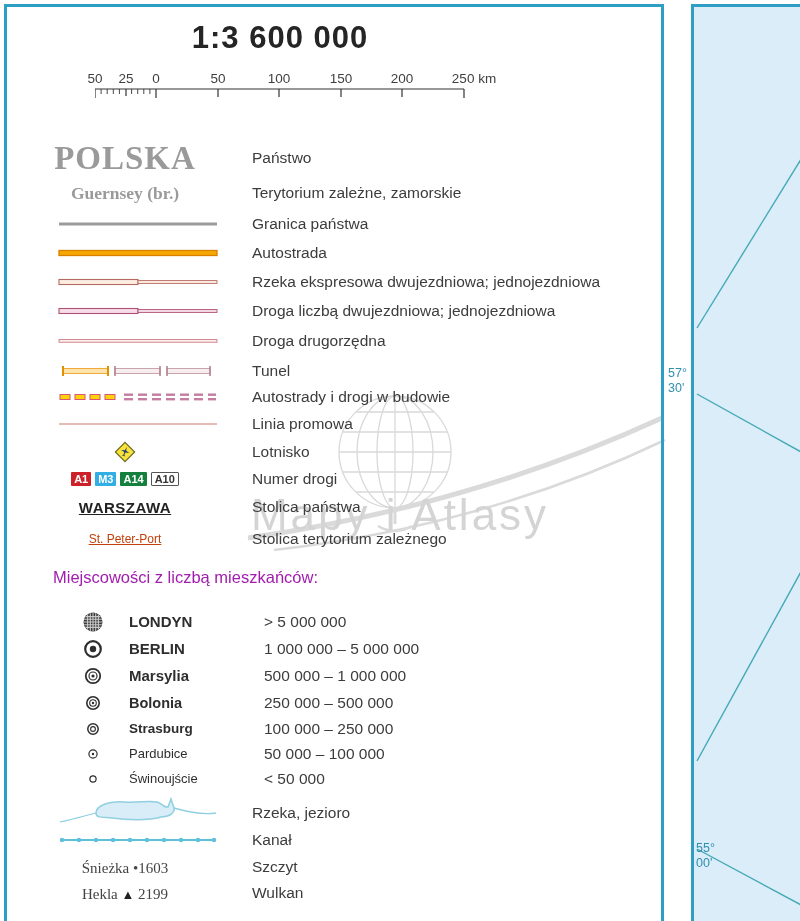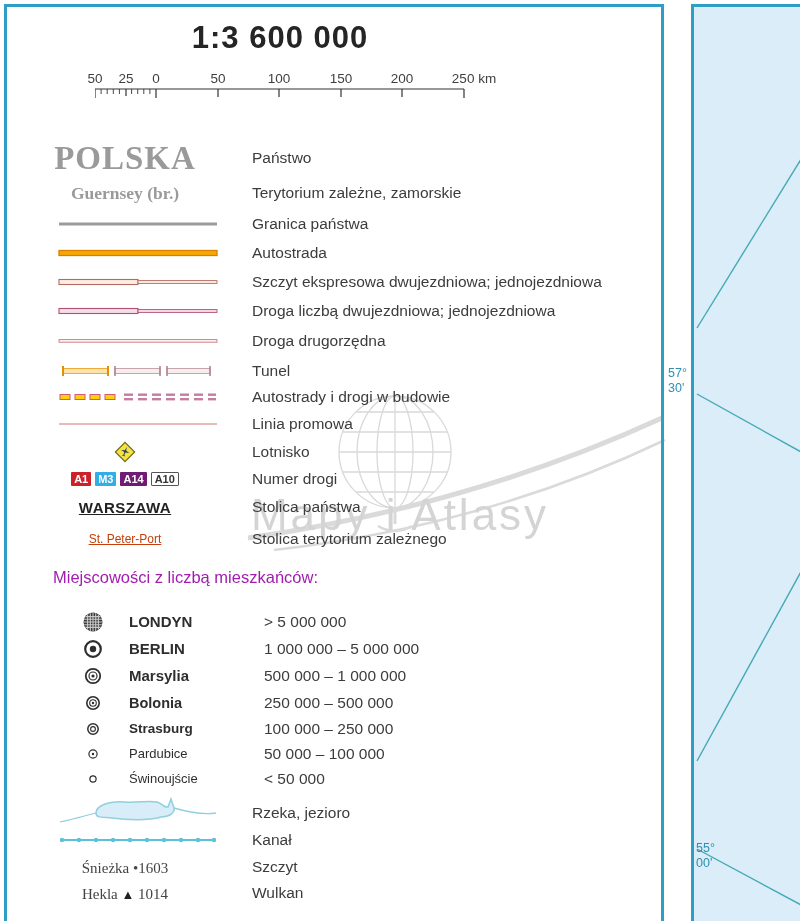--- a/index.html
+++ b/index.html
@@ -31,21 +31,21 @@
   .sym-line{left:58px;width:160px;justify-content:flex-start;}
   .serif{font-family:"Liberation Serif","DejaVu Serif",serif;}
   .country-name{font-size:33px;font-weight:bold;color:#9a9a9a;letter-spacing:1px;}
   .territory-name{font-size:17.5px;font-weight:bold;color:#9a9a9a;}
   .capital-name{font-size:15px;font-weight:bold;color:#222;text-decoration:underline;letter-spacing:.5px;}
   .tcapital-name{font-size:12px;color:#c2410c;text-decoration:underline;}
   .badge{display:inline-block;font-size:11px;font-weight:bold;line-height:14px;padding:0 3px;
     margin:0 2px;border-radius:1px;}
   .badge-red{background:#cc2128;color:#fff;}
   .badge-blue{background:#31aee3;color:#fff;}
-  .badge-green{background:#701a75;color:#fff;}
+  .badge-green{background:#15803d;color:#fff;}
   .badge-white{background:#fff;color:#333;border:1px solid #555;line-height:12px;}
   
   .cities-header{position:absolute;left:53px;top:568px;font-size:16.5px;color:#a21caf;z-index:1;}
   .city-row{position:absolute;left:12px;width:660px;height:26px;z-index:1;}
   .city-sym{position:absolute;left:69px;top:1px;width:24px;height:24px;display:flex;align-items:center;justify-content:center;}
   .city-name{position:absolute;left:117px;line-height:26px;color:#2e2e2e;white-space:nowrap;}
   .city-range{position:absolute;left:252px;line-height:26px;font-size:15.5px;color:#3c3c3c;white-space:nowrap;}
   .n1{font-size:15px;font-weight:bold;}
   .n2{font-size:15px;font-weight:bold;}
   .n3{font-size:15px;font-weight:bold;}
@@ -169,21 +169,21 @@
     <span class="lbl">Autostrada</span>
   </div>
 
   <div class="row" style="top:267px">
     <div class="sym sym-line">
         <svg width="160" height="8" viewBox="0 0 160 8">
           <rect x="1" y="1.5" width="79" height="5" fill="#fcefe2" stroke="#b5695f" stroke-width="1.1"></rect>
           <rect x="80" y="2.6" width="79" height="2.8" fill="#fcefe2" stroke="#b5695f" stroke-width="0.9"></rect>
         </svg>
       </div>
-    <span class="lbl">Szczyt ekspresowa dwujezdniowa; jednojezdniowa</span>
+    <span class="lbl">Rzeka ekspresowa dwujezdniowa; jednojezdniowa</span>
   </div>
 
   <div class="row" style="top:296px">
     <div class="sym sym-line">
         <svg width="160" height="8" viewBox="0 0 160 8">
           <rect x="1" y="1.5" width="79" height="5" fill="#f6dde8" stroke="#b04f74" stroke-width="1.1"></rect>
           <rect x="80" y="2.6" width="79" height="2.8" fill="#f6dde8" stroke="#b04f74" stroke-width="0.9"></rect>
         </svg>
       </div>
     <span class="lbl">Droga liczbą dwujezdniowa; jednojezdniowa</span>
@@ -418,18 +418,18 @@
 
   <div class="row" style="top:853px;height:28px">
     <div class="sym">
         <span class="serif peak-text"><span>Śnieżka</span>&nbsp;<span>•</span><span>1603</span></span>
       </div>
     <span class="lbl" style="line-height:28px">Szczyt</span>
   </div>
 
   <div class="row" style="top:879px;height:28px">
     <div class="sym">
-        <span class="serif peak-text"><span>Hekla</span>&nbsp;<span class="tri">▲</span>&nbsp;<span>1014</span></span>
+        <span class="serif peak-text"><span>Hekla</span>&nbsp;<span class="tri">▲</span>&nbsp;<span>2199</span></span>
       </div>
     <span class="lbl" style="line-height:28px">Wulkan</span>
   </div>
 
 </div>
 
 </body></html>

